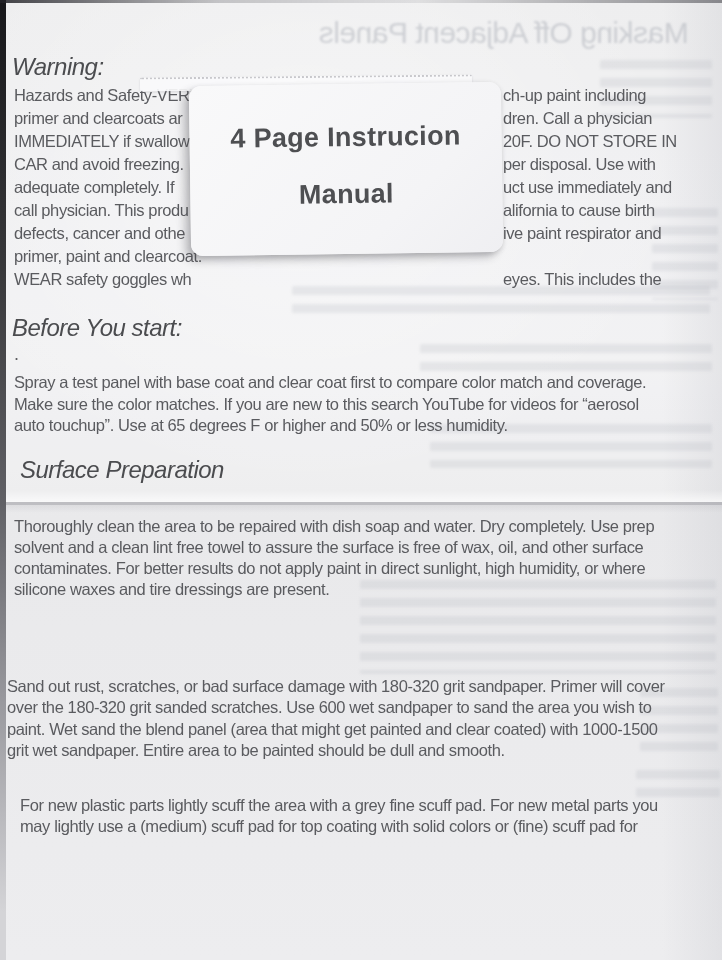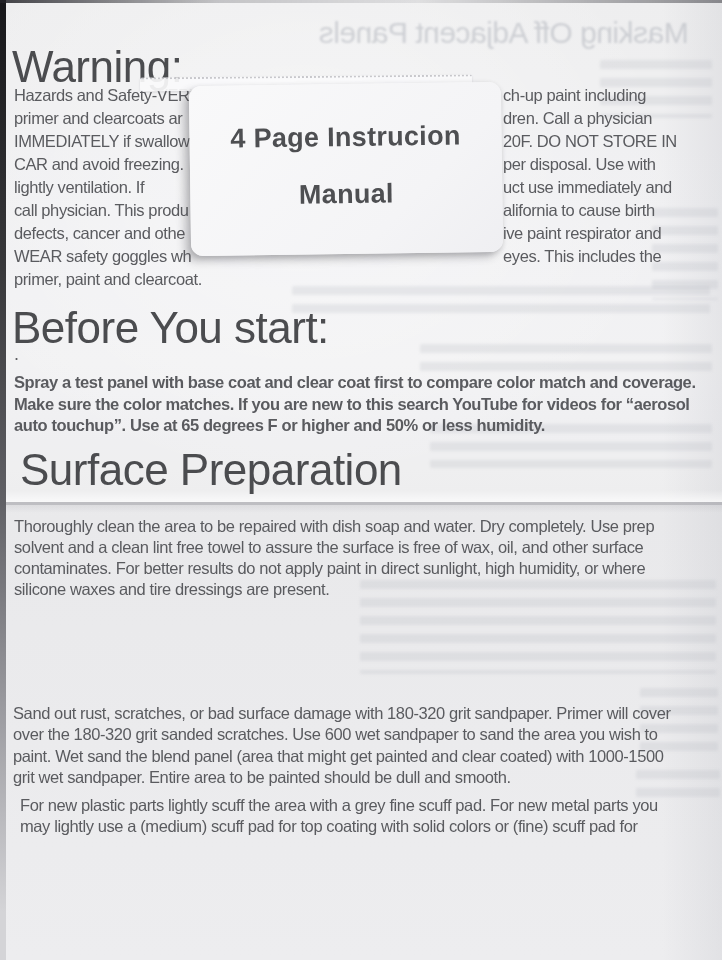--- a/index.html
+++ b/index.html
@@ -31,21 +31,21 @@
     position:absolute;left:296px;top:16px;width:416px;height:38px;
     font-size:30px;letter-spacing:-.5px;color:#b6b9c0;text-align:center;
     transform:scaleX(-1);filter:blur(1.2px);opacity:.6;white-space:nowrap;
   }
   .bleed{
     background:repeating-linear-gradient(to bottom,rgba(178,181,189,.55) 0 9px,rgba(178,181,189,0) 9px 18px);
     filter:blur(1.4px);opacity:.42;border-radius:2px;
   }
 
   
-  .h1{position:absolute;font-size:44px;line-height:40px;letter-spacing:-.5px;color:#4b4c4f;white-space:nowrap;}
+  .h1{position:absolute;font-size:24px;line-height:40px;letter-spacing:-.5px;color:#4b4c4f;white-space:nowrap;font-style:italic;}
   .body-line{white-space:nowrap;font-size:16.5px;letter-spacing:-.4px;color:#5a5b5f;}
   .para{position:absolute;}
   .it{}
 
   .warn-para{position:absolute;left:14px;top:84px;width:700px;}
   .wline{position:relative;height:23px;line-height:23px;}
   .wr{position:absolute;left:489px;top:0;}
 
   .stray-dot{position:absolute;left:14px;top:344px;font-size:18px;color:#5a5b5f;}
 
@@ -102,50 +102,50 @@
     </div>
     <div class="wline body-line">
       <span>IMMEDIATELY if swallow</span>
       <span class="wr">20F. DO NOT STORE IN</span>
     </div>
     <div class="wline body-line">
       <span>CAR and avoid freezing.</span>
       <span class="wr">per disposal. Use with</span>
     </div>
     <div class="wline body-line">
-      <span>lightly ventilation. If</span>
+      <span>adequate completely. If</span>
       <span class="wr">uct use immediately and</span>
     </div>
     <div class="wline body-line">
       <span>call physician. This produ</span>
       <span class="wr">alifornia to cause birth</span>
     </div>
     <div class="wline body-line">
       <span>defects, cancer and othe</span>
       <span class="wr">ive paint respirator and</span>
     </div>
     <div class="wline body-line">
+      <span>primer, paint and clearcoat.</span>
+      <span class="wr"></span>
+    </div>
+    <div class="wline body-line">
       <span>WEAR safety goggles wh</span>
       <span class="wr">eyes. This includes the</span>
-    </div>
-    <div class="wline body-line">
-      <span>primer, paint and clearcoat.</span>
-      <span class="wr"></span>
     </div>
   </div>
 
   <div class="sticker-backing"></div>
   <div class="sticker">
     <div class="l1">4 Page Instrucion</div>
     <div class="l2">Manual</div>
   </div>
 
   <div class="h1" style="left:12px;top:308px;text-align:center;">Before You start:</div>
   <div class="stray-dot">.</div>
-  <div class="para" style="left:14px;top:372px;line-height:21.5px;font-weight:bold;">
+  <div class="para" style="left:14px;top:372px;line-height:21.5px;">
     <div class="body-line">Spray a test panel with base coat and clear coat first to compare color match and coverage.</div>
     <div class="body-line">Make sure the color matches.  If you are new to this search YouTube for videos for “aerosol</div>
     <div class="body-line">auto touchup”.  Use at 65 degrees F or higher and 50% or less humidity.</div>
   </div>
 
   <div class="h1" style="left:20px;top:450px;">Surface Preparation</div>
   <div class="para" style="left:14px;top:516px;line-height:21px;">
     <div class="body-line">
       <span>Thoroughly clean the area to be repaired with dish soap and water.  </span><span class="it">Dry completely. Use prep</span>
     </div>
@@ -153,21 +153,21 @@
       <span>solvent and a clean lint free towel to assure the surface is free of wax, oil, and other </span><span class="it">surface</span>
     </div>
     <div class="body-line">
       <span>contaminates. For better results do not apply paint in direct sunlight, high humidity, </span><span class="it">or where</span>
     </div>
     <div class="body-line">
       <span>silicone waxes and tire dressings are present.</span>
     </div>
   </div>
 
-  <div class="para" style="left:13px;top:676px;line-height:21.3px;margin-top:27px;">
+  <div class="para" style="left:7px;top:676px;line-height:21.3px;">
     <div class="body-line">Sand out rust, scratches, or bad surface damage with 180-320 grit sandpaper. Primer will cover</div>
     <div class="body-line">over the 180-320 grit sanded scratches. Use 600 wet sandpaper to sand the area you wish to</div>
     <div class="body-line">paint. Wet sand the blend panel (area that might get painted and clear coated) with 1000-1500</div>
     <div class="body-line">grit wet sandpaper. Entire area to be painted should be dull and smooth.</div>
   </div>
   <div class="para" style="left:20px;top:774px;line-height:21.3px;margin-top:21px;">
     <div class="body-line">For new plastic parts lightly scuff the area with a grey fine scuff pad. For new metal parts you</div>
     <div class="body-line">may lightly use a (medium) scuff pad for top coating with solid colors or (fine) scuff pad for</div>
   </div>
 

